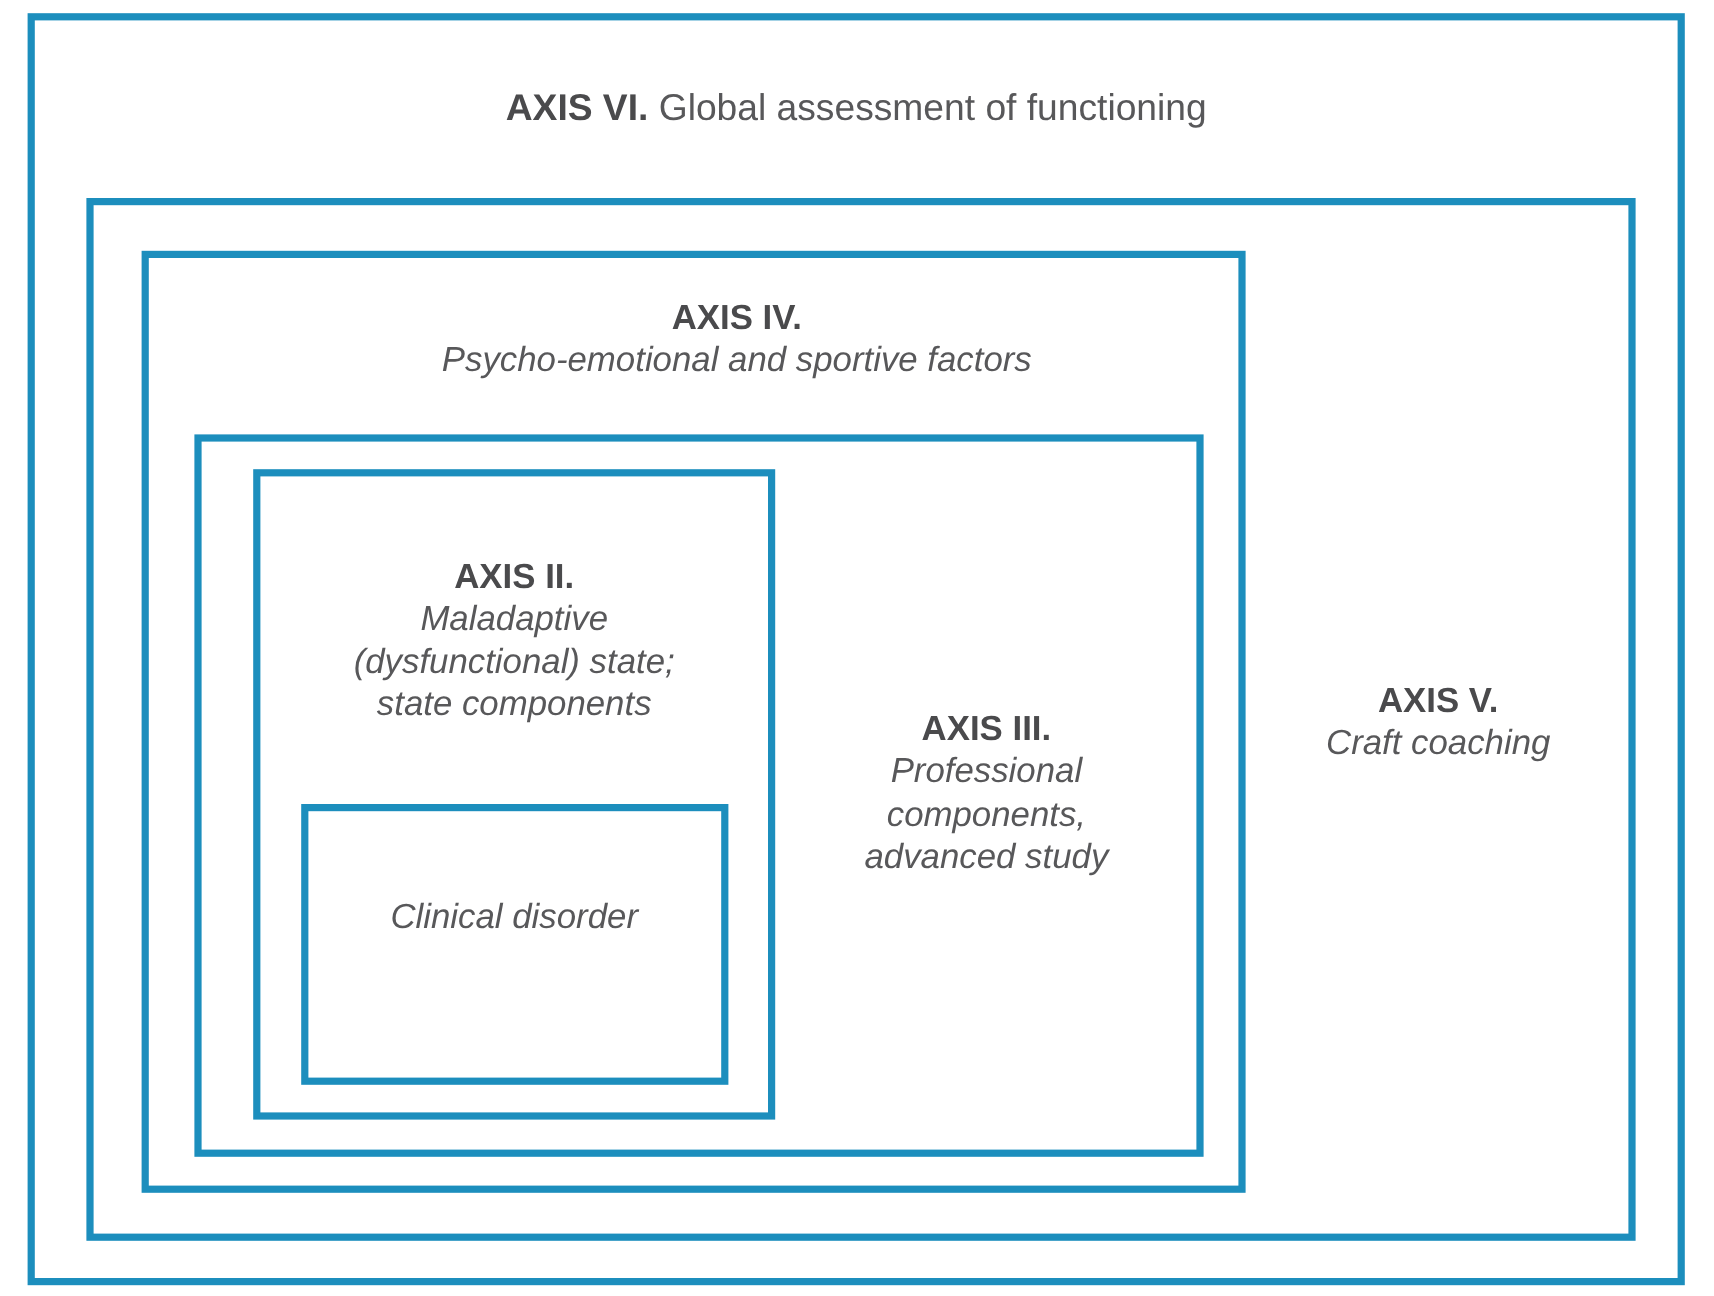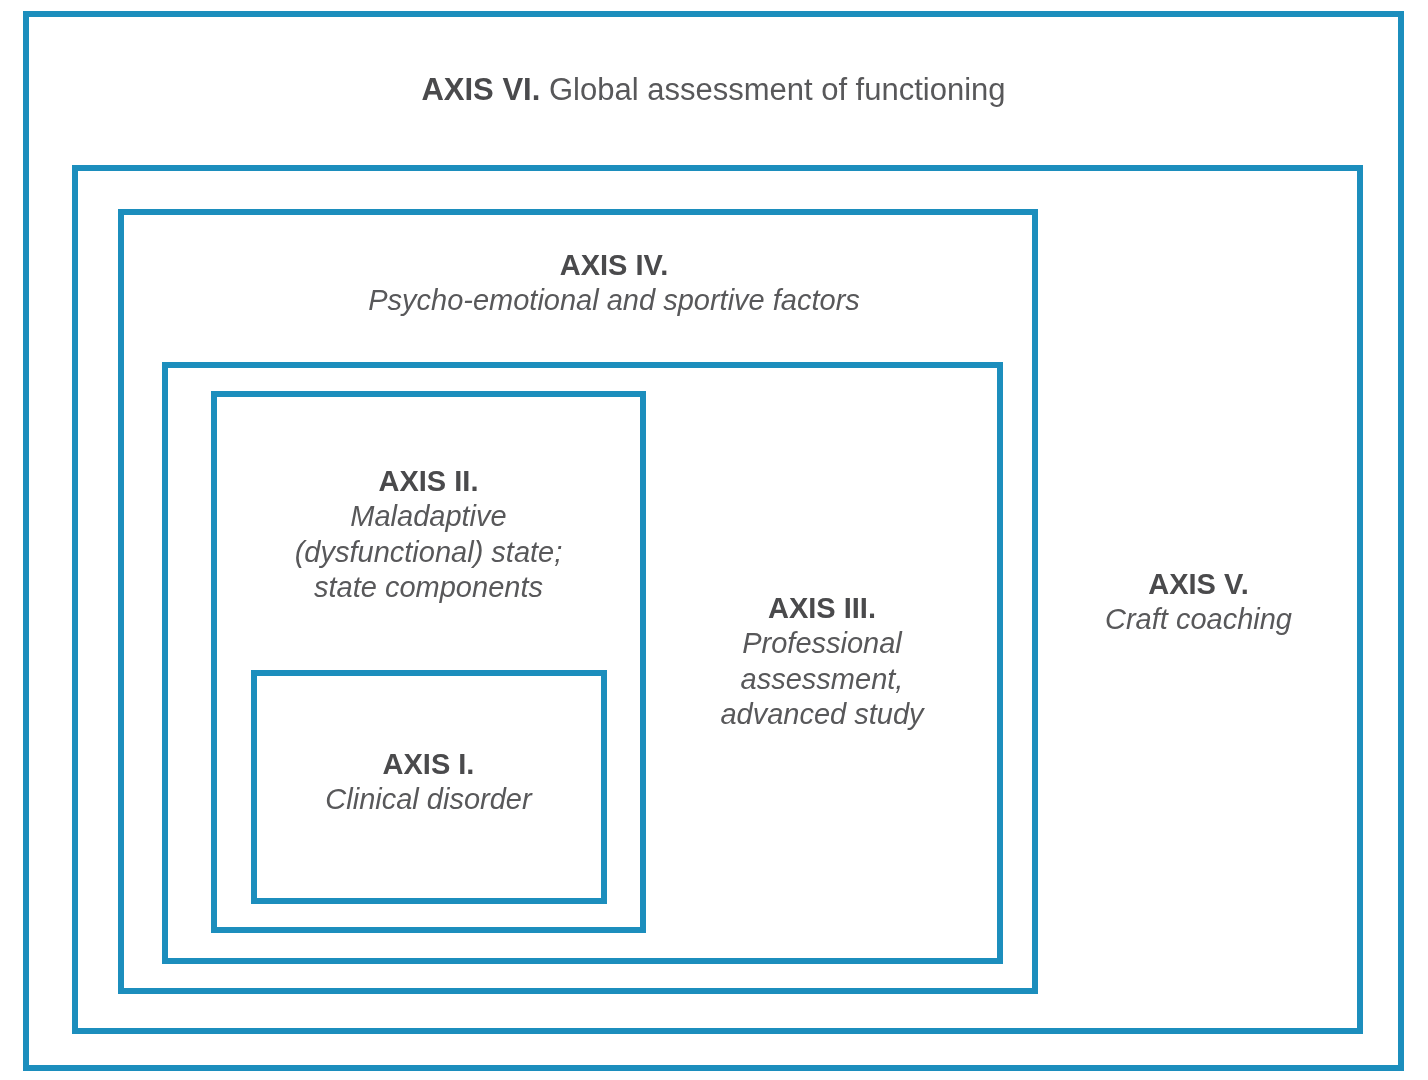--- a/index.html
+++ b/index.html
@@ -154,31 +154,30 @@
   <div class="axis-box" id="box-axis-iv"></div>
   <div class="label" id="label-axis-iv">
     <div class="axis-name">AXIS IV.</div>
     <div class="axis-desc">Psycho-emotional and sportive factors</div>
   </div>
 
   <div class="axis-box" id="box-axis-iii"></div>
   <div class="label" id="label-axis-iii">
     <div class="axis-name">AXIS III.</div>
     <div class="axis-desc">Professional</div>
-    <div class="axis-desc">assessment,</div>
+    <div class="axis-desc">components,</div>
     <div class="axis-desc">advanced study</div>
   </div>
 
   <div class="axis-box" id="box-axis-ii"></div>
   <div class="label" id="label-axis-ii">
     <div class="axis-name">AXIS II.</div>
     <div class="axis-desc">Maladaptive</div>
     <div class="axis-desc">(dysfunctional) state;</div>
     <div class="axis-desc">state components</div>
   </div>
 
   <div class="axis-box" id="box-axis-i"></div>
   <div class="label" id="label-axis-i">
-    <div class="axis-name">AXIS I.</div>
     <div class="axis-desc">Clinical disorder</div>
   </div>
 
 </div>
 
 </body></html>

